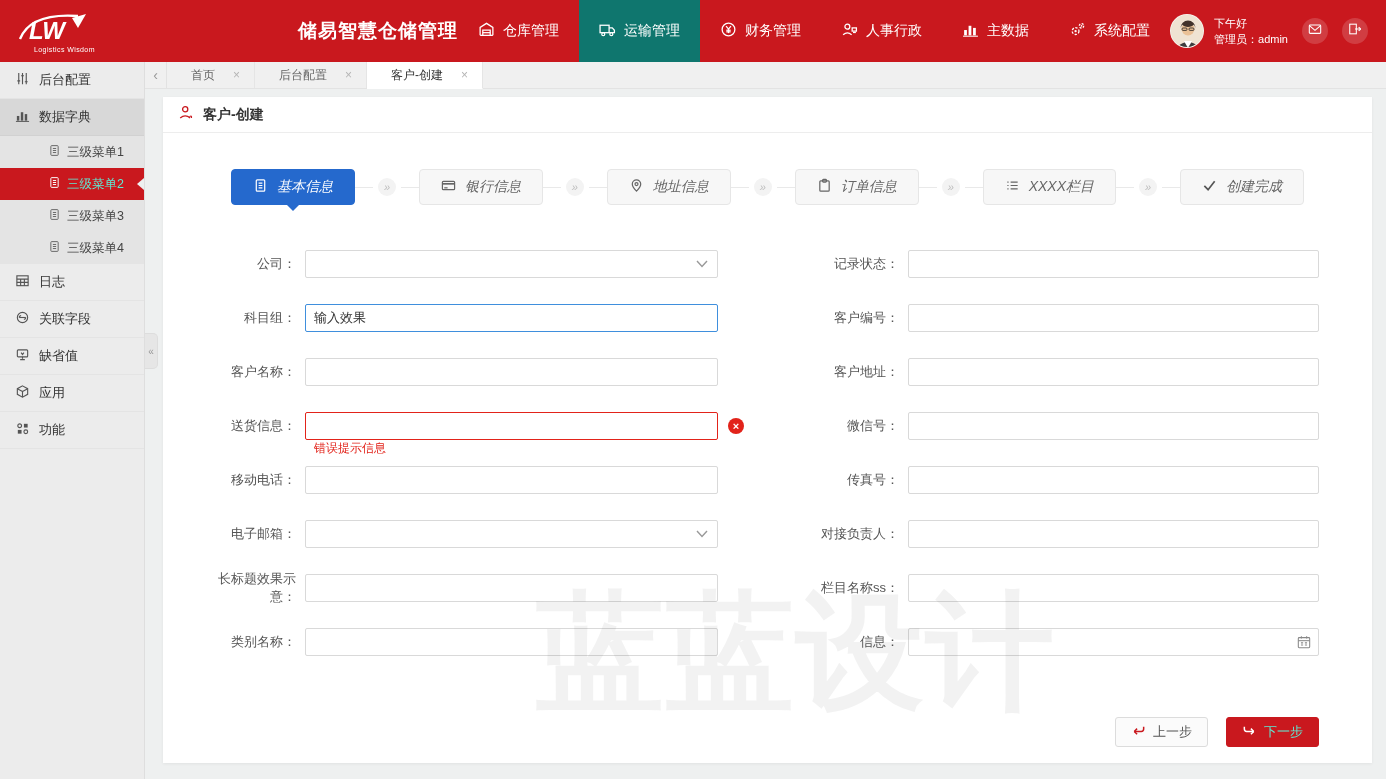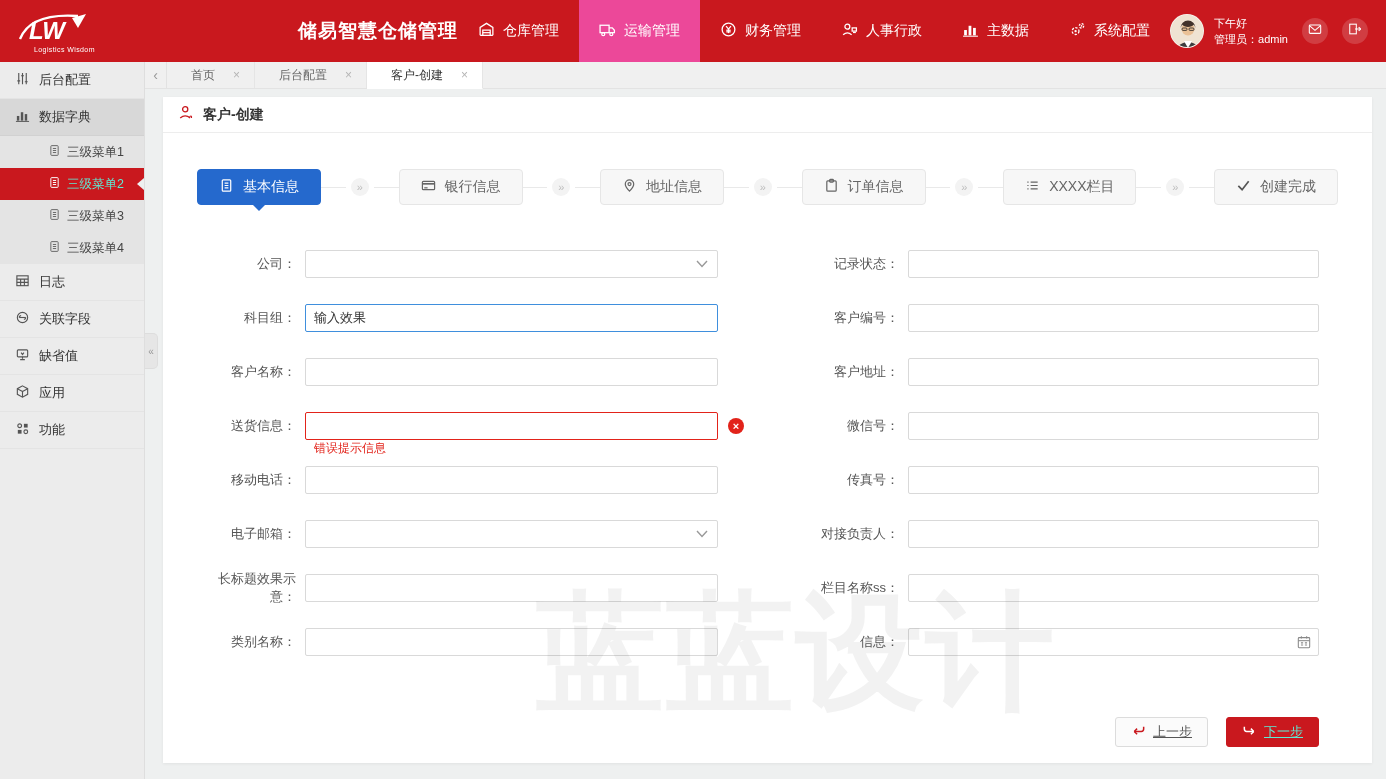--- a/index.html
+++ b/index.html
@@ -8,21 +8,21 @@
 
   
   .header { position:absolute; top:0; left:0; right:0; height:62px; background:#c9181e; display:flex; align-items:stretch; color:#fff; }
   .logo-area { display:flex; align-items:center; padding-left:16px; width:468px;justify-content:space-between; }
   .logo-mark { position:relative; width:76px; height:40px; flex:none; }
   .logo-mark svg { display:block; }
   .logo-sub { position:absolute; left:18px; bottom:-2px; font-size:7px; letter-spacing:.4px; color:#fff; white-space:nowrap; }
   .app-title { font-size:19px; font-weight:bold; letter-spacing:1px; margin-left:24px; }
   .nav { flex:1; display:flex; align-items:stretch; }
   .nav-item { display:flex; align-items:center; gap:8px; padding:0 20px; font-size:14px; cursor:pointer; white-space:nowrap; }
-  .nav-item.active { background:#ec4899; }
+  .nav-item.active { background:#0f766e; }
   .nav-item svg { width:17px; height:17px; }
   .user-area { display:flex; align-items:center; gap:10px; padding-right:18px; }
   .avatar { width:34px; height:34px; border-radius:50%; overflow:hidden; background:#efe6d8; flex:none; border:1px solid rgba(255,255,255,.5); }
   .user-meta { font-size:11px; line-height:1.5; white-space:nowrap; }
   .icon-circle { width:26px; height:26px; border-radius:50%; background:rgba(255,255,255,.16); display:flex; align-items:center; justify-content:center; cursor:pointer; margin-left:4px; }
   .icon-circle svg { width:14px; height:14px; }
 
   
   .sidebar { position:absolute; top:62px; left:0; bottom:0; width:145px; background:#ececec; border-right:1px solid #dedede; }
   .side-item { height:37px; display:flex; align-items:center; gap:9px; padding-left:15px; font-size:13px; color:#333; cursor:pointer; border-bottom:1px solid rgba(0,0,0,.03); }
@@ -44,21 +44,21 @@
   .tab.active { background:#fff; color:#333; border-bottom:1px solid #fff; margin-bottom:-1px; }
 
   
   .main { position:absolute; top:89px; left:145px; right:0; bottom:0; padding:8px 14px 16px 18px; }
   .card { position:relative; width:100%; height:100%; background:#fff; box-shadow:0 1px 3px rgba(0,0,0,.06); }
   .card-title { height:36px; display:flex; align-items:center; gap:8px; padding-left:15px; border-bottom:1px solid #ededed; }
   .card-title svg { width:17px; height:17px; }
   .card-title .t { font-size:14px; font-weight:bold; color:#333; }
 
   
-  .wizard { margin-top:36px; padding:0 34px; display:flex; align-items:center; }
+  .wizard { margin-top:36px; padding:0 68px; display:flex; align-items:center;font-style:italic; }
   .step { position:relative; flex:none; height:36px; display:flex; align-items:center; gap:9px; padding:0 21px; background:#f7f7f7; border:1px solid #e6e6e6; border-radius:4px; font-size:14px; color:#666; cursor:pointer; }
   .step svg { width:15px; height:15px; }
   .step.active { background:#2569cd; border-color:#2569cd; color:#fff; }
   .step.active::after { content:""; position:absolute; left:50%; bottom:-7px; transform:translateX(-50%); border-left:7px solid transparent; border-right:7px solid transparent; border-top:7px solid #2569cd; }
   .connector { flex:1; display:flex; align-items:center; min-width:30px; }
   .connector .line { flex:1; height:1px; background:#e9e9e9; }
   .connector .ccirc { width:18px; height:18px; border-radius:50%; background:#f3f3f3; color:#bdbdbd; font-size:11px; display:flex; align-items:center; justify-content:center; margin:0 5px; }
 
   
   .form { margin-top:32px; padding:0 53px 0 37px; display:grid; grid-template-columns:518px 516px; justify-content:space-between; }
@@ -68,21 +68,21 @@
   .finput { width:100%; height:28px; border:1px solid #d9d9d9; border-radius:2px; font-size:13px; color:#333; padding:0 8px; background:#fff; outline:none; font-family:inherit; }
   .fctrl.focused .finput { border-color:#3f8fdd; }
   .fctrl.error .finput { border-color:#e2231a; }
   .chev { position:absolute; right:10px; top:50%; transform:translateY(-50%); line-height:0; }
   .cal { position:absolute; right:8px; top:50%; transform:translateY(-50%); line-height:0; cursor:pointer; }
   .err-badge { position:absolute; right:-26px; top:50%; transform:translateY(-50%); width:16px; height:16px; border-radius:50%; background:#e2231a; color:#fff; font-size:11px; font-weight:bold; display:flex; align-items:center; justify-content:center; }
   .err-msg { position:absolute; left:114px; top:41px; font-size:12px; color:#e2231a; }
 
   
   .footer-btns { position:absolute; right:53px; bottom:16px; display:flex; gap:18px; }
-  .btn { height:30px; padding:0 15px; border-radius:3px; font-size:13px; display:flex; align-items:center; gap:7px; cursor:pointer; font-family:inherit;text-decoration:underline; }
+  .btn { height:30px; padding:0 15px; border-radius:3px; font-size:13px; display:flex; align-items:center; gap:7px; cursor:pointer; font-family:inherit; }
   .btn svg { width:15px; height:15px; }
   .btn-prev { background:#fbfbfb; border:1px solid #dcdcdc; color:#555; }
   .btn-next { background:#c9181e; border:1px solid #c9181e; color:#5eead4; }
 
   
   .watermark { position:absolute; left:536px; top:588px; font-size:128px; line-height:1; font-weight:bold; letter-spacing:2px; color:rgba(70,70,70,.07); z-index:40; pointer-events:none; white-space:nowrap; }
 </style>
 </head>
 <body>
 

